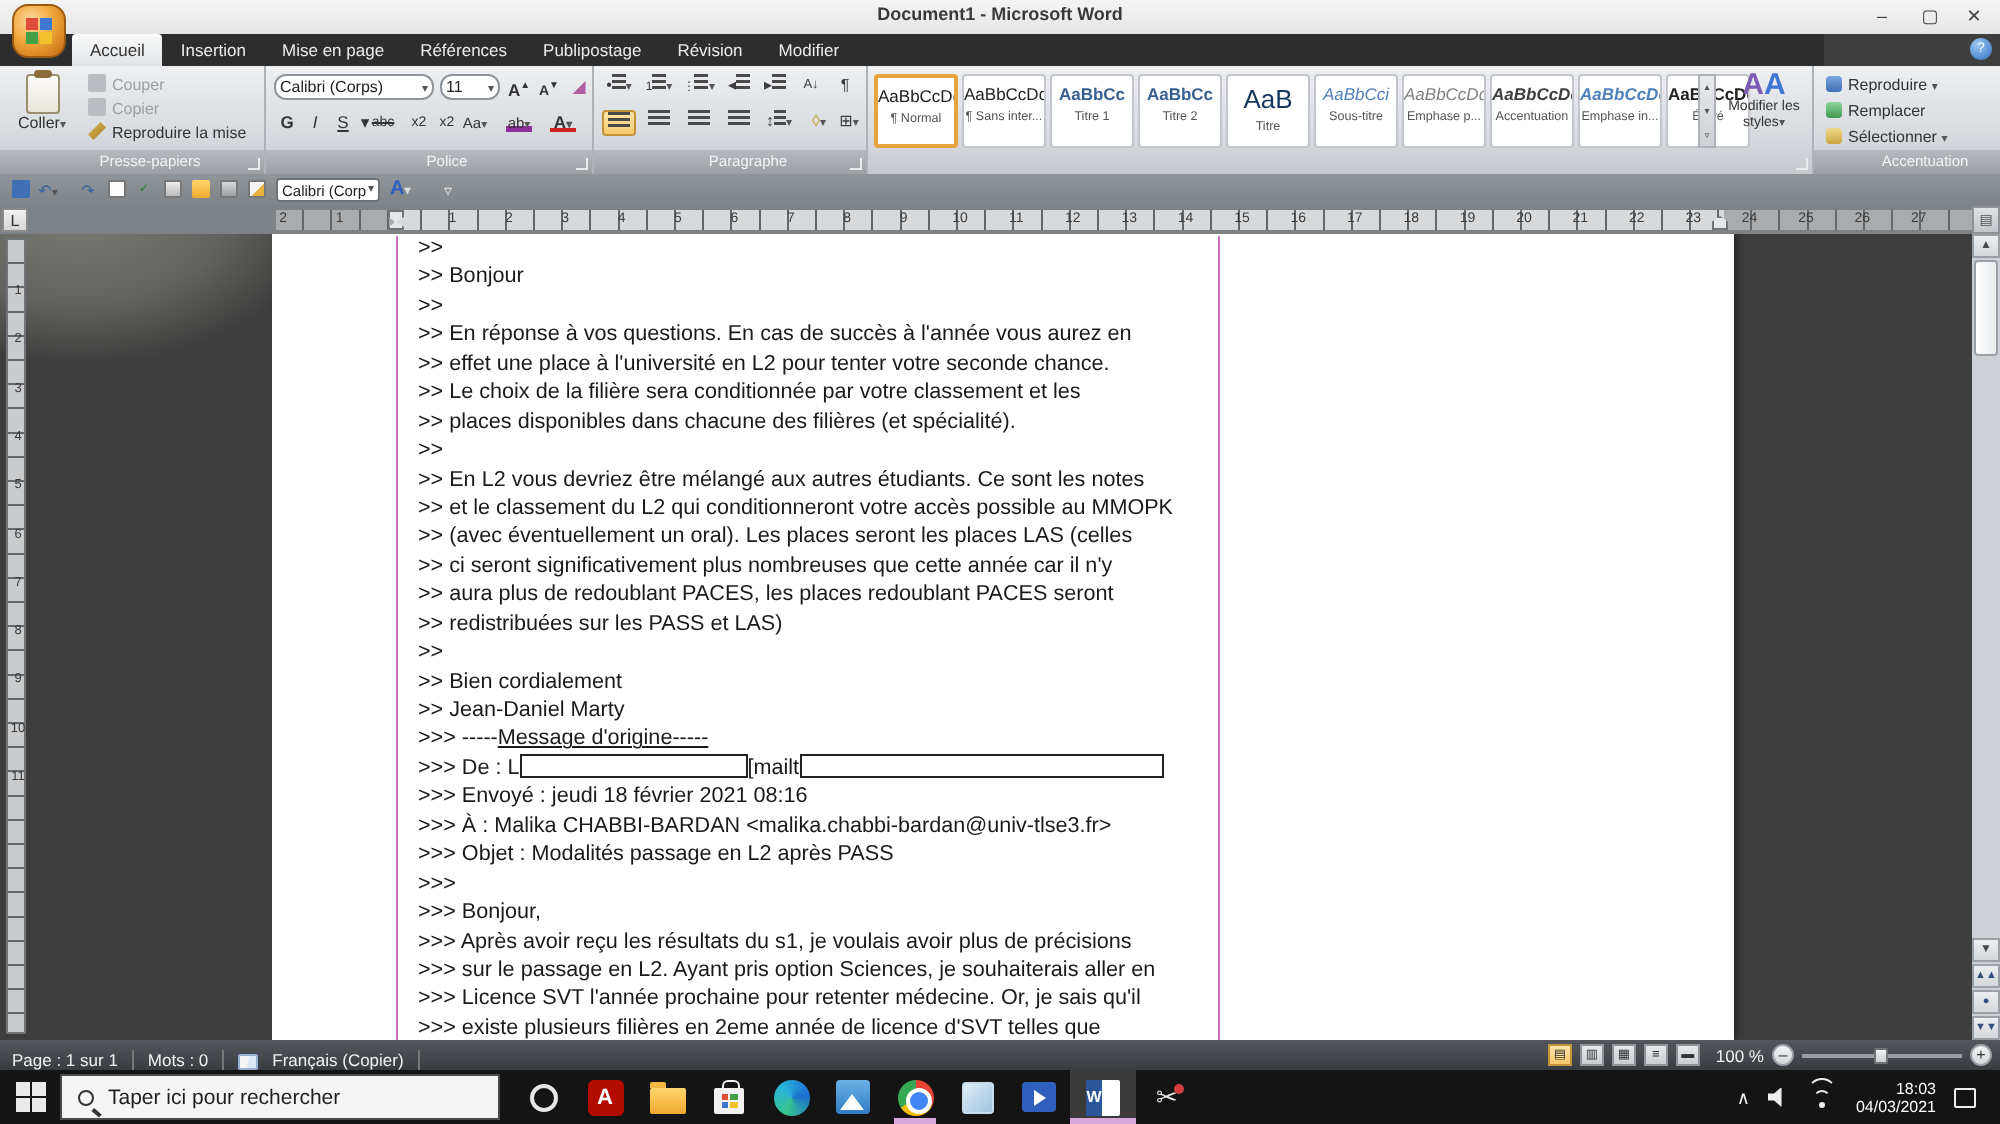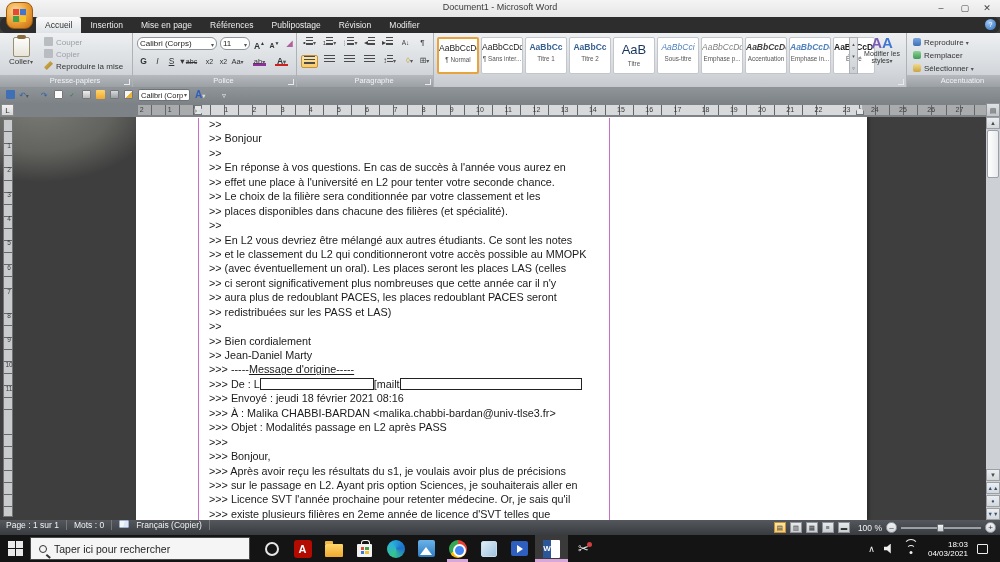--- a/index.html
+++ b/index.html
@@ -2,33 +2,33 @@
 <html><head>
 <meta charset="utf-8">
 <style>
   html,body{margin:0;padding:0;background:#222;}
   *{box-sizing:border-box;font-family:"Liberation Sans",sans-serif;}
   #screen{position:relative;width:1000px;height:562px;overflow:hidden;background:#3e3e3e;}
   .abs{position:absolute;}
 
   
   #titlebar{left:0;top:0;width:1000px;height:17px;background:linear-gradient(#f4f4f4,#e6e6e6);}
-  #title{left:0;right:0;top:2px;text-align:center;font-size:9px;color:#3a3a3a;}
+  #title{left:0;right:0;top:2px;text-align:center;font-size:9px;color:#3a3a3a;font-weight:bold;}
   .winctl{top:1px;width:22px;height:14px;text-align:center;font-size:9px;color:#444;line-height:14px;}
   #office-btn{left:6px;top:2px;width:27px;height:27px;border-radius:8px;z-index:30;
     background:radial-gradient(circle at 35% 30%,#fcd9a0,#f0a73c 45%,#c96f12 95%);border:1px solid #9c5a10;}
   #office-btn .grid{position:absolute;left:6px;top:6px;width:13px;height:13px;display:grid;grid-template-columns:6px 6px;grid-template-rows:6px 6px;gap:1px;}
   #office-btn .grid i{display:block;}
   #office-btn .grid i:nth-child(1){background:#e24b38;}
   #office-btn .grid i:nth-child(2){background:#3f76d2;}
   #office-btn .grid i:nth-child(3){background:#43a047;}
   #office-btn .grid i:nth-child(4){background:#f3c12c;}
 
   
-  #tabrow{left:0;top:17px;width:1000px;height:16px;background:#2d2d2d;border-radius:7px;}
+  #tabrow{left:0;top:17px;width:912px;height:16px;background:#2d2d2d;}
   .tab{float:left;height:16px;line-height:16px;padding:0 9px;font-size:8.5px;color:#ececec;}
   .tab.first{margin-left:36px;}
   .tab.active{background:linear-gradient(#fbfbfb,#dfe3e7);color:#333;border-radius:2px 2px 0 0;}
   #help-icon{right:4px;top:19px;width:11px;height:11px;border-radius:50%;background:radial-gradient(circle at 35% 30%,#9cc7f5,#2f6fbe);font-size:7px;color:#fff;text-align:center;line-height:11px;}
 
   
   #ribbon{left:0;top:33px;width:1000px;height:55px;background:linear-gradient(#eef0f2,#d4d8dc 70%,#c6cace);border-bottom:1px solid #8f9397;}
   .grp{position:absolute;top:0;height:54px;border-right:1px solid #aeb2b6;}
   .grp-label{position:absolute;left:0;right:0;bottom:0;height:12px;background:linear-gradient(#b6babf,#9ba0a5);
      font-size:7.5px;color:#f2f4f6;text-align:center;line-height:12px;padding-left:18px;}
@@ -110,21 +110,21 @@
 
   
   #vscroll{left:986px;top:103px;width:14px;height:417px;background:#cdd1d5;}
   #ruler-toggle{left:0;top:0;width:14px;height:14px;background:linear-gradient(#dfe2e5,#c2c6ca);border:1px solid #8f9397;font-size:7px;line-height:13px;text-align:center;color:#555;}
   .sarrow{position:absolute;left:0;width:14px;height:12px;background:linear-gradient(#eceef0,#d4d8db);border:1px solid #9aa0a5;font-size:6px;color:#4a4a4a;text-align:center;line-height:11px;}
   #sthumb{position:absolute;left:1px;top:27px;width:12px;height:48px;background:linear-gradient(90deg,#ffffff,#e8eaec);border:1px solid #9aa0a5;border-radius:2px;}
   .navbtn{position:absolute;left:0;width:14px;height:12px;background:linear-gradient(#eceef0,#d4d8db);border:1px solid #9aa0a5;font-size:5.5px;color:#35507c;text-align:center;line-height:11px;}
 
   
   #statusbar{left:0;top:520px;width:1000px;height:15px;background:linear-gradient(#54585d,#383b3f);color:#f2f2f2;font-size:8.5px;}
-  #statusbar .left{position:absolute;left:6px;top:0;height:15px;display:flex;align-items:flex-start;gap:7px;}
+  #statusbar .left{position:absolute;left:6px;top:0;height:15px;display:flex;align-items:flex-end;gap:7px;}
   .sep{width:1px;height:10px;background:#777;}
   .bookico{width:10px;height:8px;background:linear-gradient(105deg,#f5f5f5 45%,#dce6f5 55%);border:1px solid #9bb0cf;border-radius:1px;}
   #statusbar .right{position:absolute;right:4px;top:0;height:15px;display:flex;align-items:center;gap:4px;}
   .vbtn{width:12px;height:11px;background:linear-gradient(#e8eaec,#c9cdd1);border:1px solid #8f9397;font-size:6.5px;color:#333;text-align:center;line-height:10px;}
   .vbtn.on{background:linear-gradient(#fde6a9,#f7c96b);border-color:#c49339;}
   .zbtn{width:11px;height:11px;border-radius:50%;border:1px solid #9aa0a5;background:linear-gradient(#f2f3f4,#d4d8db);color:#333;font-size:8px;text-align:center;line-height:9px;}
   #ztrack{width:80px;height:2px;background:#9aa0a5;position:relative;}
   #ztick{position:absolute;left:39px;top:-2px;width:1px;height:6px;background:#c9cdd1;}
   #zthumb{position:absolute;left:36px;top:-3px;width:7px;height:8px;background:linear-gradient(#f2f3f4,#c9cdd1);border:1px solid #6f7478;border-radius:1px;}
 

